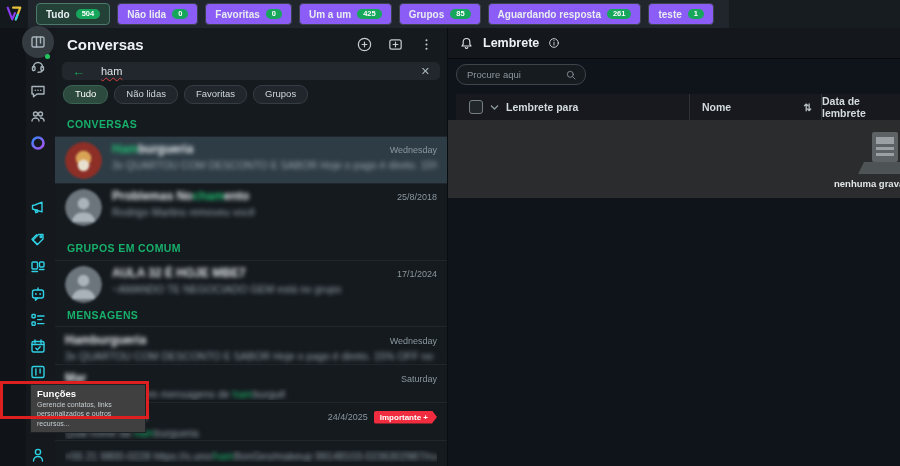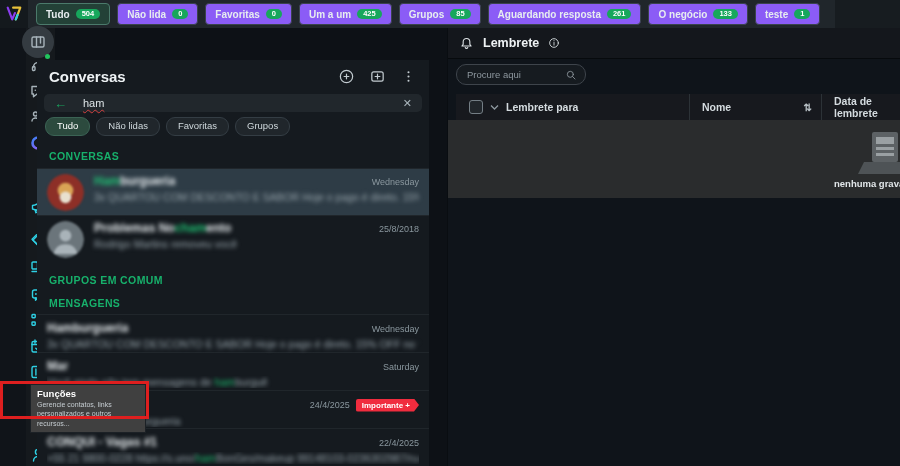--- a/index.html
+++ b/index.html
@@ -16,21 +16,21 @@
   .cnt{background:#17a75c;border-radius:8px;font-size:7.5px;padding:1.5px 6px;color:#fff;font-weight:700;line-height:1;}
   
   .rail{position:absolute;left:0;top:28px;width:55px;bottom:0;background:#15191d;}
   .rail::before{content:"";position:absolute;left:0;top:0;bottom:0;width:26px;background:#101419;}
   .rico{position:absolute;left:29px;width:18px;height:18px;color:#a7b3ba;cursor:pointer;}
   .rico.cy{color:#2ed0e4;}
   .rico.active::before{content:"";position:absolute;left:-7px;top:-7px;width:32px;height:32px;border-radius:50%;background:#343b41;}
   .rico svg{position:relative;stroke:currentColor;fill:none;stroke-width:1.4;stroke-linecap:round;stroke-linejoin:round;}
   .gdot{position:absolute;left:45px;top:26px;width:5px;height:5px;border-radius:50%;background:#22c55e;}
   
-  .chat{position:absolute;left:37px;top:28px;width:392px;bottom:0;background:#151a1f;overflow:hidden;margin-top:32px;}
+  .chat{position:absolute;left:55px;top:28px;width:392px;bottom:0;background:#151a1f;overflow:hidden;}
   .chead{height:32px;display:flex;align-items:center;padding:0 12px;}
   .ctitle{font-size:15px;font-weight:700;color:#eef2f4;}
   .chicons{margin-left:auto;display:flex;gap:14px;align-items:center;color:#c3ccd1;}
   .chicons .hic{cursor:pointer;}
   .chicons svg{stroke:currentColor;fill:none;stroke-width:1.3;stroke-linecap:round;}
   .csearch{margin:2px 7px 0;height:18px;background:#21272c;border-radius:5px;display:flex;align-items:center;padding:0 10px;cursor:text;}
   .backarrow{color:#1aa45e;font-size:13px;line-height:1;margin-right:16px;}
   .stext{font-size:11px;color:#dde4e7;text-decoration:underline wavy #d23f3f 1px;text-underline-offset:2px;}
   .sclose{margin-left:auto;color:#aab6bc;font-size:11px;cursor:pointer;}
   .chips{display:flex;gap:6px;padding:5px 8px 6px;}
@@ -62,21 +62,21 @@
   .rsearch{position:absolute;left:8px;top:36px;width:112px;height:19px;border:1px solid #3e444b;border-radius:10px;
            background:#161b20;display:flex;align-items:center;padding:0 8px;}
   .rsearch input{flex:1;min-width:0;background:transparent;border:none;outline:none;color:#cdd5d9;font-size:9.5px;font-family:inherit;}
   .rsearch input::placeholder{color:#8d979e;}
   .rsearch svg{stroke:#8d979e;fill:none;stroke-width:1.3;stroke-linecap:round;flex:none;}
   .rtable{position:absolute;top:66px;left:8px;right:0;height:26px;background:#17191e;display:flex;align-items:center;
           font-size:10.5px;font-weight:700;color:#d4dbdf;}
   .tc{display:flex;align-items:center;box-sizing:border-box;height:100%;}
   .tc1{width:233px;gap:7px;padding-left:13px;}
   .tc2{width:132px;border-left:1px solid #2c3237;padding:0 10px 0 12px;justify-content:space-between;}
-  .tc3{flex:1;border-left:1px solid #2c3237;padding-left:12px;}
+  .tc3{flex:1;border-left:1px solid #2c3237;padding-left:0;}
   .cbx{width:12px;height:12px;border:1.5px solid #747e85;border-radius:3px;background:#21262b;cursor:pointer;}
   .chev{color:#8d979e;cursor:pointer;}
   .sort{color:#b9c2c7;font-size:10px;cursor:pointer;letter-spacing:-1px;}
   .rempty{position:absolute;top:92px;left:0;right:0;height:78px;background:#2a2c2d;overflow:hidden;}
   .eillus{position:absolute;left:398px;top:8px;}
   .etext{position:absolute;left:386px;top:58px;font-size:9.5px;font-weight:700;color:#e2e7ea;white-space:nowrap;}
   
   .tooltip{position:absolute;left:30px;top:384px;width:116px;background:#404040;border:1px solid #1c2126;
            padding:3px 6px 4px;z-index:60;box-sizing:border-box;}
   .ttitle{font-size:9.5px;font-weight:700;color:#fff;}
@@ -111,24 +111,20 @@
         <span>Um a um</span>
         <span class="cnt">425</span>
       </div>
     <div class="tab">
         <span>Grupos</span>
         <span class="cnt">85</span>
       </div>
     <div class="tab">
         <span>Aguardando resposta</span>
         <span class="cnt">261</span>
-      </div>
-    <div class="tab">
-        <span>O negócio</span>
-        <span class="cnt">133</span>
       </div>
     <div class="tab">
         <span>teste</span>
         <span class="cnt">1</span>
       </div>
 
   </div>
 </header>
 
 <nav class="rail">
@@ -313,20 +309,36 @@
       <div class="row1">
         <span class="cname bl"><span>Problemas No</span><span class="match">cham</span><span>ento</span></span>
         <span class="cdate">25/8/2018</span>
       </div>
       <span class="cprev bl">Rodrigo Martins removeu você</span>
     </div>
   </div>
 
   <div class="slabel g">GRUPOS EM COMUM</div>
 
+  <div class="citem short">
+    <div class="avatar">
+      <svg width="37" height="37" viewBox="0 0 38 38">
+          <circle cx="19" cy="19" r="19" fill="#6b757b"></circle>
+          <circle cx="19" cy="15" r="6" fill="#a9b3b9"></circle>
+          <path d="M7 34c1-7 6-10 12-10s11 3 12 10z" fill="#a9b3b9"></path>
+        </svg>
+    </div>
+    <div class="cbody">
+      <div class="row1">
+        <span class="cname bl"><span>AULA 32 É HOJE MBE7</span></span>
+        <span class="cdate">17/1/2024</span>
+      </div>
+      <span class="cprev bl">~AMANDO TE NEGOCIADO GEM está no grupo</span>
+    </div>
+  </div>
 
   <div class="slabel m">MENSAGENS</div>
 
   <div class="mitem">
     <div class="row1">
       <span class="cname bl">Hamburgueria</span>
       <span class="cdate">Wednesday</span>
     </div>
     <span class="cprev bl">3x QUARTOU COM DESCONTO E SABOR Hoje o pago é direto. 15% OFF no teu pedido até 23:59h com o sugest. Q</span>
   </div>
@@ -344,24 +356,20 @@
       <span class="cname bl">Hamburgueria</span>
       <span class="cdate">
           <span>24/4/2025</span>
           <span class="imp">Importante +</span>
         </span>
     </div>
     <span class="cprev"><span class="bl">Qual nome da </span><span class="match bl">ham</span><span class="bl">burgueria</span></span>
   </div>
 
   <div class="mitem">
-    <div class="row1">
-      <span class="cname bl">CONQUI - Vagas #1</span>
-      <span class="cdate">22/4/2025</span>
-    </div>
     <span class="cprev"><span class="bl">+55 21 9800-0228  https://s.uno/</span><span class="match bl">ham</span><span class="bl">BonGes/makeup 99148103-0236302987/ru-dfbch/1d717qr3qg037awm52bLr-03</span></span>
   </div>
 </section>
 
 <section class="right">
   <div class="rhead">
     <span>
         <svg width="15" height="15" viewBox="0 0 18 18">
           <path d="M9 3a4 4 0 0 1 4 4v3l1.5 2h-11L5 10V7a4 4 0 0 1 4-4z"></path>
           <path d="M7.5 13.8a1.6 1.6 0 0 0 3 0"></path>

